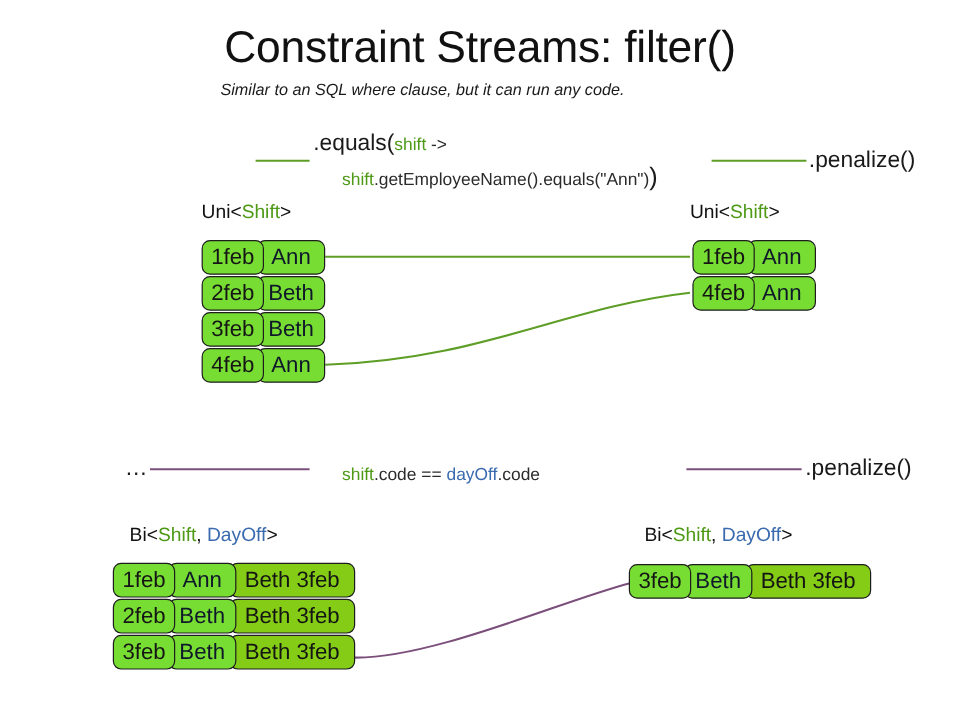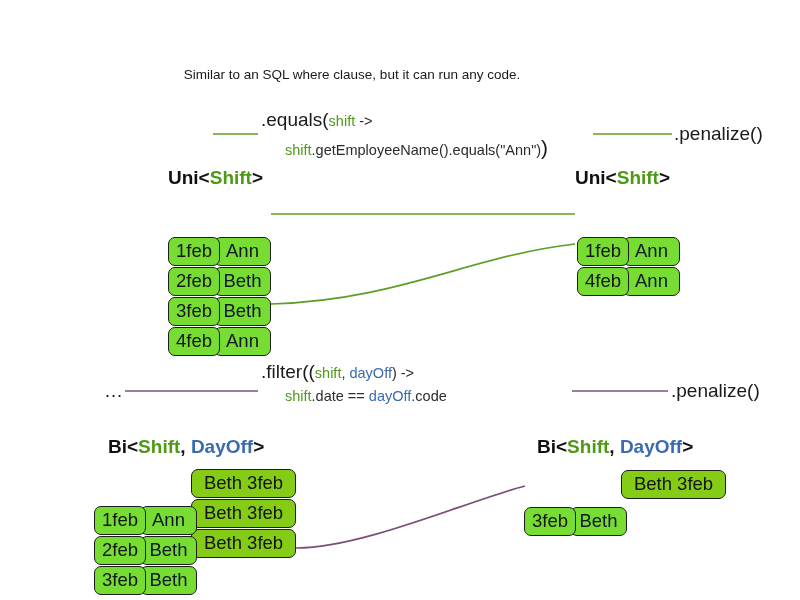--- a/index.html
+++ b/index.html
@@ -31,56 +31,56 @@
     font-weight: normal;
     letter-spacing: -0.2px;
   }
   #subtitle {
     left: 0; top: 66px;
     width: 704px;
     text-align: center;
     font-size: 13.5px;
     line-height: 18px;
     color: #1a1a1a;
+    font-style: italic;
   }
 
   
   .code { font-size: 19px; line-height: 23px; color: #1a1a1a; white-space: nowrap; }
   .code .sm { font-size: 14.5px; }
   .green { color: #4E9A17; }
   .blue  { color: #3A6BAF; }
   .dark  { color: #2b2b2b; }
 
   .bigparen { font-size: 21px; }
 
   
   .typelabel {
-    font-size: 19px;
+    font-size: 16px;
     line-height: 22px;
     color: #111111;
     white-space: nowrap;
-    font-weight: bold;
   }
 
   
   .tuple { position: absolute; display: flex; align-items: stretch; }
   .cell {
     box-sizing: border-box;
     height: 29px;
     border: 1.6px solid #1d1d1d;
     border-radius: 7px;
     display: flex;
     align-items: center;
     justify-content: center;
     font-size: 18.5px;
     line-height: 1;
     padding: 0 5px;
     position: relative;
   }
-  .cell.green-cell { background: #77DD33; color: #151515; margin-top: 37px; }
+  .cell.green-cell { background: #77DD33; color: #151515; }
   .cell.green-cell.name { color: #0f172a; }
   .cell.blue-cell  { background: #84cc16; color: #141414; }
   
   .cell + .cell { margin-left: -6px; }
   .cell.z1 { z-index: 3; }
   .cell.z2 { z-index: 2; }
   .cell.z3 { z-index: 1; }
 
   
   svg.connectors {
@@ -109,20 +109,21 @@
 
     <path class="ln-green" d="M271,304 C400,300 470,256 575,244"></path>
 
     <line class="ln-purple" x1="125" y1="391" x2="258" y2="391"></line>
 
     <line class="ln-purple" x1="572" y1="391" x2="668" y2="391"></line>
 
     <path class="ln-purple" d="M295,548 C360,549 470,500 525,486"></path>
   </svg>
 
+  <div class="abs" id="title">Constraint Streams: filter()</div>
   <div class="abs" id="subtitle">Similar to an SQL where clause, but it can run any code.</div>
 
 
   <div class="abs code" style="left:261px; top:108px;">
     <span>.equals(</span><span class="green sm">shift</span><span class="sm dark"> -&gt;</span>
   </div>
   <div class="abs code" style="left:285px; top:136px;">
     <span class="green sm">shift</span><span class="sm dark">.getEmployeeName().equals("Ann")</span><span class="bigparen">)</span>
   </div>
 
@@ -159,25 +160,22 @@
     <div class="cell green-cell z1" style="width:52px;">1feb</div>
     <div class="cell green-cell name z2" style="width:57px;">Ann</div>
   </div>
   <div class="tuple" style="left:577px; top:230px;">
     <div class="cell green-cell z1" style="width:52px;">4feb</div>
     <div class="cell green-cell name z2" style="width:57px;">Ann</div>
   </div>
 
   <div class="abs dots" style="left:104px; top:380px;">…</div>
 
-  <div class="abs code" style="left:261px; top:360px;">
-    <span>.filter((</span><span class="green sm">shift</span><span class="sm dark">, </span><span class="blue sm">dayOff</span><span class="sm dark">) -&gt;</span>
-  </div>
   <div class="abs code" style="left:285px; top:383px;">
-    <span class="green sm">shift</span><span class="sm dark">.date == </span><span class="blue sm">dayOff</span><span class="sm dark">.code</span>
+    <span class="green sm">shift</span><span class="sm dark">.code == </span><span class="blue sm">dayOff</span><span class="sm dark">.code</span>
   </div>
 
   <div class="abs code" style="left:671px; top:379px;">
     <span>.penalize()</span>
   </div>
 
   <div class="abs typelabel" style="left:108px; top:436px;">
     <span>Bi&lt;</span><span class="green">Shift</span><span>, </span><span class="blue">DayOff</span><span>&gt;</span>
   </div>
 

